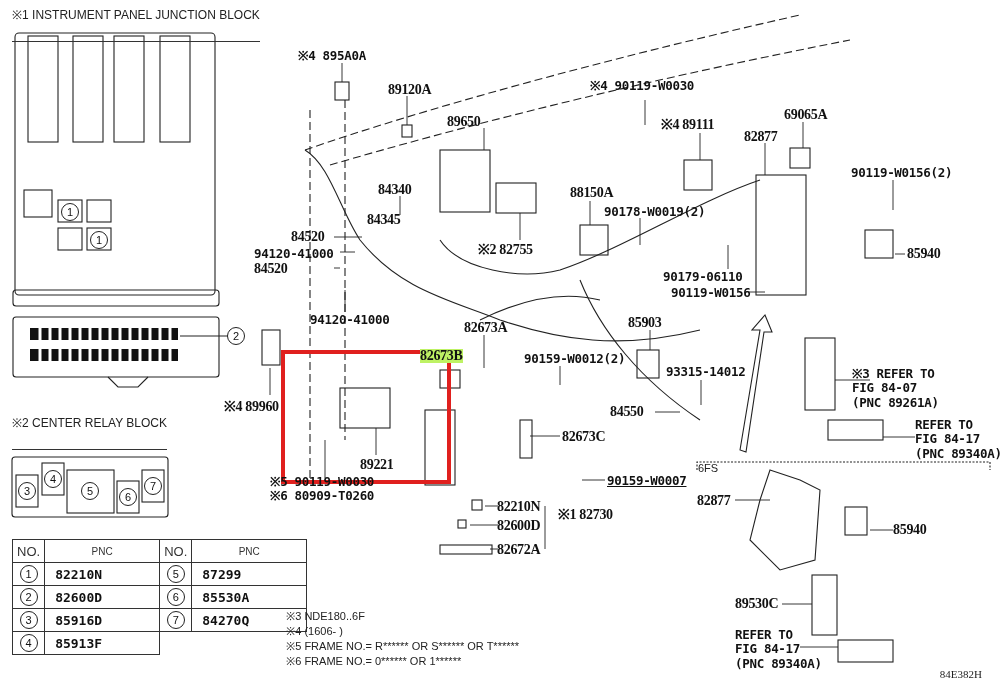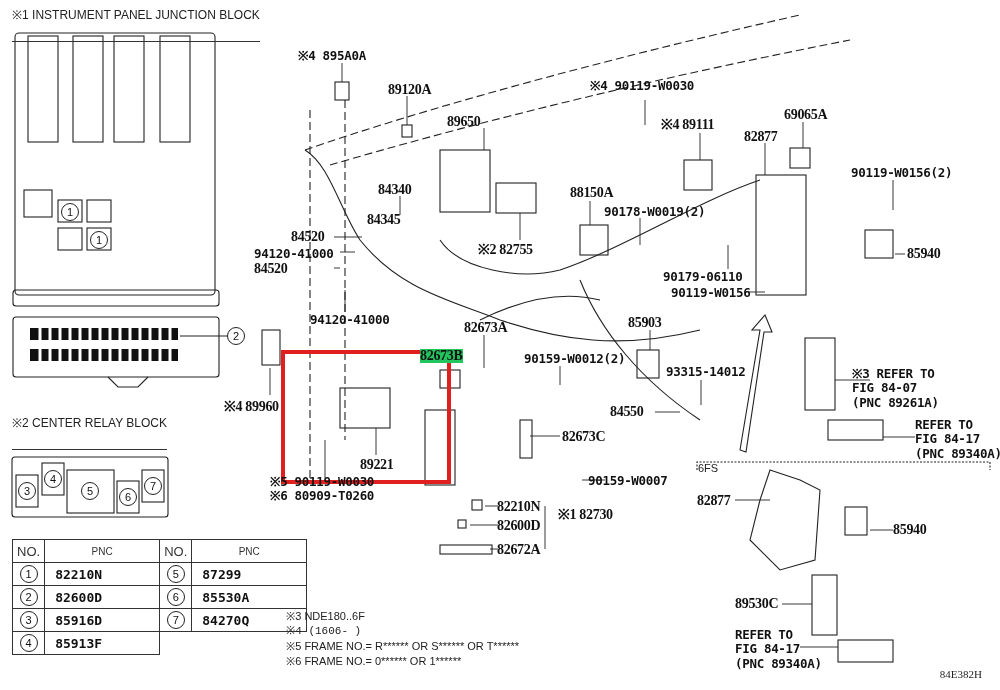--- a/index.html
+++ b/index.html
@@ -207,31 +207,31 @@
 <div class="lbl big" style="left:388px;top:83px;">89120A</div>
 <div class="lbl big" style="left:447px;top:115px;">89650</div>
 <div class="lbl big" style="left:378px;top:183px;">84340</div>
 <div class="lbl big" style="left:367px;top:213px;">84345</div>
 <div class="lbl big" style="left:291px;top:230px;">84520</div>
 <div class="lbl" style="left:254px;top:248px;">94120-41000</div>
 <div class="lbl big" style="left:254px;top:262px;">84520</div>
 <div class="lbl" style="left:310px;top:314px;">94120-41000</div>
 <div class="lbl big" style="left:478px;top:243px;">※2 82755</div>
 <div class="lbl big" style="left:464px;top:321px;">82673A</div>
-<div class="lbl big" style="left:420px;top:349px;background:#22c55e;text-align:center;">82673B</div>
+<div class="lbl big" style="left:420px;top:349px;background:#bef264;text-align:center;">82673B</div>
 <div class="lbl big" style="left:224px;top:400px;">※4 89960</div>
 <div class="lbl big" style="left:360px;top:458px;">89221</div>
 <div class="lbl" style="left:270px;top:476px;">※5 90119-W0030</div>
 <div class="lbl" style="left:270px;top:490px;">※6 80909-T0260</div>
 <div class="lbl big" style="left:497px;top:500px;">82210N</div>
 <div class="lbl big" style="left:497px;top:519px;">82600D</div>
 <div class="lbl big" style="left:497px;top:543px;">82672A</div>
 <div class="lbl big" style="left:558px;top:508px;">※1 82730</div>
 <div class="lbl big" style="left:562px;top:430px;">82673C</div>
-<div class="lbl" style="left:588px;top:475px;">90159-W0007</div>
+<div class="lbl" style="left:607px;top:475px;text-decoration:underline;">90159-W0007</div>
 <div class="lbl" style="left:524px;top:353px;">90159-W0012(2)</div>
 <div class="lbl" style="left:590px;top:80px;">※4 90119-W0030</div>
 <div class="lbl big" style="left:661px;top:118px;">※4 89111</div>
 <div class="lbl big" style="left:570px;top:186px;">88150A</div>
 <div class="lbl" style="left:604px;top:206px;">90178-W0019(2)</div>
 <div class="lbl big" style="left:744px;top:130px;">82877</div>
 <div class="lbl big" style="left:784px;top:108px;">69065A</div>
 <div class="lbl" style="left:851px;top:167px;">90119-W0156(2)</div>
 <div class="lbl big" style="left:907px;top:247px;">85940</div>
 <div class="lbl" style="left:663px;top:271px;">90179-06110</div>
@@ -255,17 +255,17 @@
 <div class="lbl big" style="left:697px;top:494px;">82877</div>
 <div class="lbl big" style="left:893px;top:523px;">85940</div>
 <div class="lbl big" style="left:735px;top:597px;">89530C</div>
 <div class="lbl" style="left:735px;top:628px;line-height:1.15;">
   <div>REFER TO</div>
   <div>FIG 84-17</div>
   <div>(PNC 89340A)</div>
 </div>
 
 <div class="note" style="left:286px;top:599px;">※3 NDE180..6F</div>
-<div class="note" style="left:286px;top:614px;font-family:Liberation Mono, monospace;">※4 (1606-        )</div>
+<div class="note" style="left:286px;top:614px;">※4 (1606-        )</div>
 <div class="note" style="left:286px;top:629px;">※5 FRAME NO.= R****** OR S****** OR T******</div>
 <div class="note" style="left:286px;top:644px;">※6 FRAME NO.= 0****** OR 1******</div>
 
 <div class="code">84E382H</div>
 
 </body></html>

